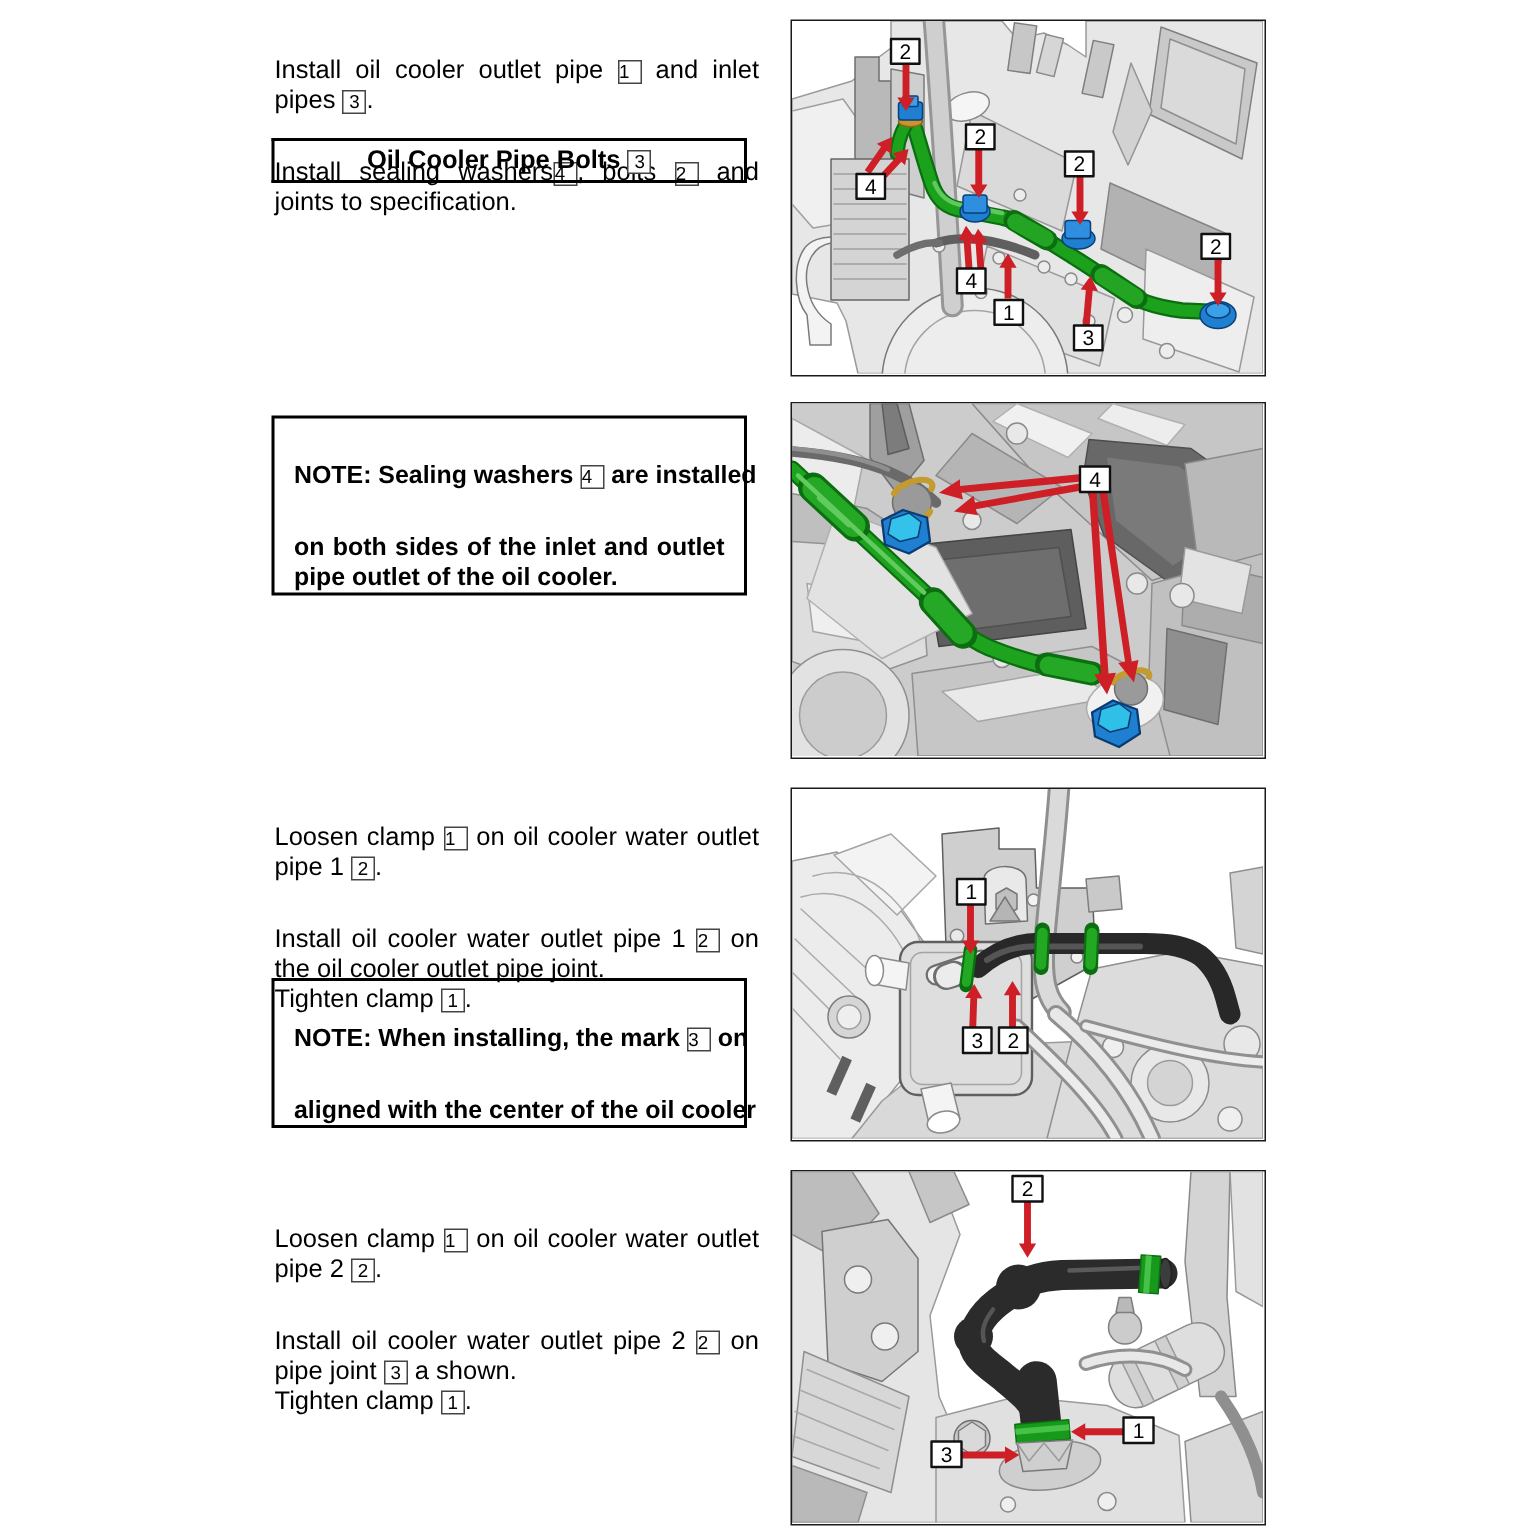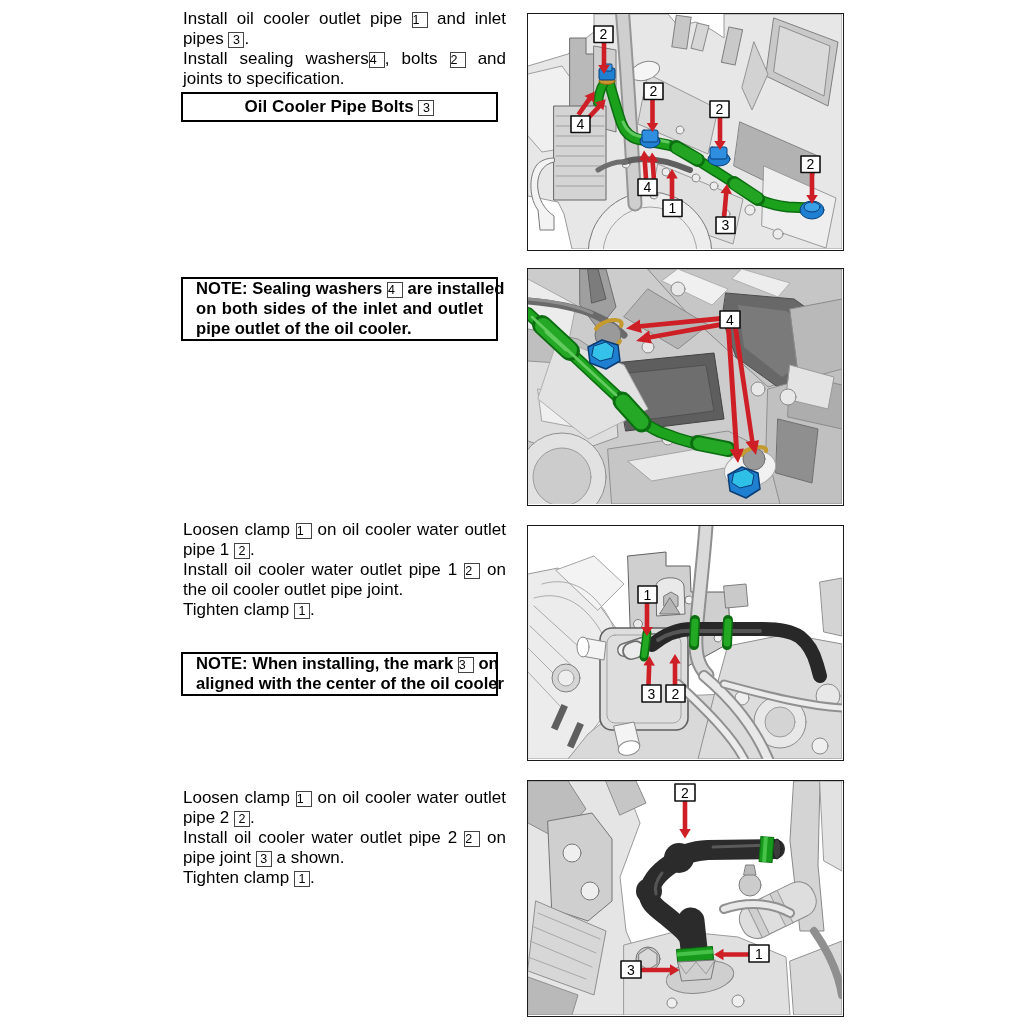--- a/index.html
+++ b/index.html
@@ -1,18 +1,18 @@
 <!DOCTYPE html>
 <html><head>
 <meta charset="utf-8">
 <style>
   html,body{margin:0;padding:0;background:#fff;}
   body{width:1024px;height:1024px;position:relative;font-family:"Liberation Sans",sans-serif;color:#000;}
   .txt{position:absolute;font-size:17px;line-height:20px;width:323px;}
-  .j{text-align:justify;text-align-last:justify;white-space:nowrap;}
+  .j{text-align:justify;text-align-last:justify;white-space:nowrap;margin-top:28px;}
   .l{text-align:left;white-space:nowrap;}
   .nb{display:inline-block;box-sizing:border-box;border:1px solid #444;width:16px;height:16px;font-size:12.5px;line-height:15.5px;text-align:center;vertical-align:0.5px;font-weight:normal;background:#fff;}
   .tq .nb{margin:-3px 0;}
   .note{position:absolute;border:2.5px solid #000;font-weight:bold;font-size:16.6px;line-height:20px;box-sizing:border-box;padding:0 13px;}
   .fig{position:absolute;border:1.5px solid #1a1a1a;background:#fff;box-sizing:border-box;}
   table.tq{position:absolute;border-collapse:collapse;font-size:17px;border:2px solid #000;}
   table.tq td{border:1.5px solid #000;padding:4px;height:18px;line-height:18px;text-align:center;vertical-align:middle;margin-top:10px;}
 </style>
 </head>
 <body>

